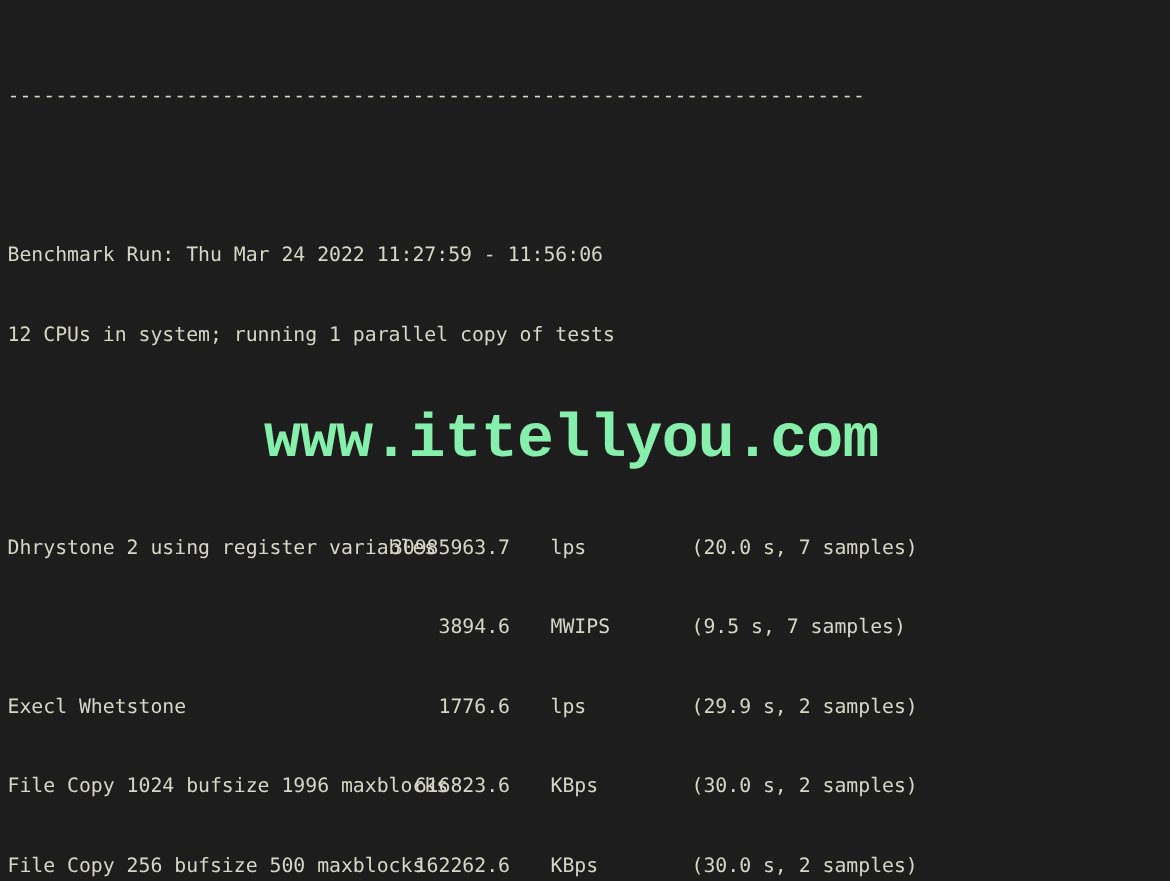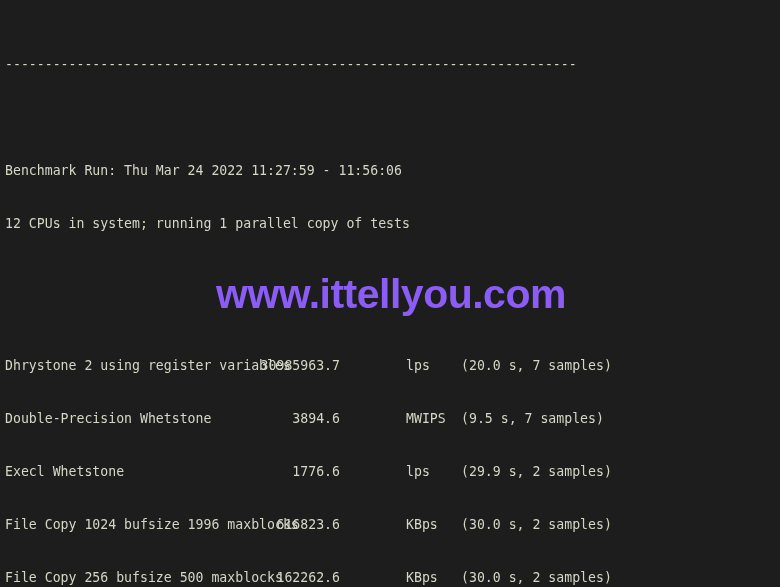--- a/index.html
+++ b/index.html
@@ -49,38 +49,37 @@
   }
   .col {
     position: absolute;
     top: 0;
     text-align: right;
     white-space: pre;
     margin-left: 36px;
   }
   
   .c-val   { right: 440px; }   
-  .c-unit  { left: 365px; }
+  .c-unit  { left: 326px; }
   .c-smp   { left: 420px; }   
 
   #watermark {
     position: absolute;
     left: 176px;
     top: 272px;
     width: 470px;
     height: 44px;
-    font-family: Liberation Sans, sans-serif;
+    font-family: Liberation Mono, monospace;
     font-weight: bold;
     font-size: 41px;
     line-height: 44px;
-    color: #8b5cf6;
+    color: #86efac;
     letter-spacing: -0.5px;
     pointer-events: none;
     white-space: pre;
-    margin-left: 40px;
   }
 </style>
 </head>
 <body>
 
 <div id="terminal">
 
   <div class="line">------------------------------------------------------------------------</div>
   <div class="blank"></div>
   <div class="line">Benchmark Run: Thu Mar 24 2022 11:27:59 - 11:56:06</div>
@@ -88,21 +87,20 @@
   <div class="blank"></div>
 
   
   <div class="row">
     <span class="lbl">Dhrystone 2 using register variables</span>
     <span class="col c-val">30985963.7</span>
     <span class="col c-unit">lps</span>
     <span class="col c-smp">(20.0 s, 7 samples)</span>
   </div>
   <div class="row">
-    <span class="lbl">Double-Precision Whetstone</span>
     <span class="col c-val">3894.6</span>
     <span class="col c-unit">MWIPS</span>
     <span class="col c-smp">(9.5 s, 7 samples)</span>
   </div>
   <div class="row">
     <span class="lbl">Execl Whetstone</span>
     <span class="col c-val">1776.6</span>
     <span class="col c-unit">lps</span>
     <span class="col c-smp">(29.9 s, 2 samples)</span>
   </div>

